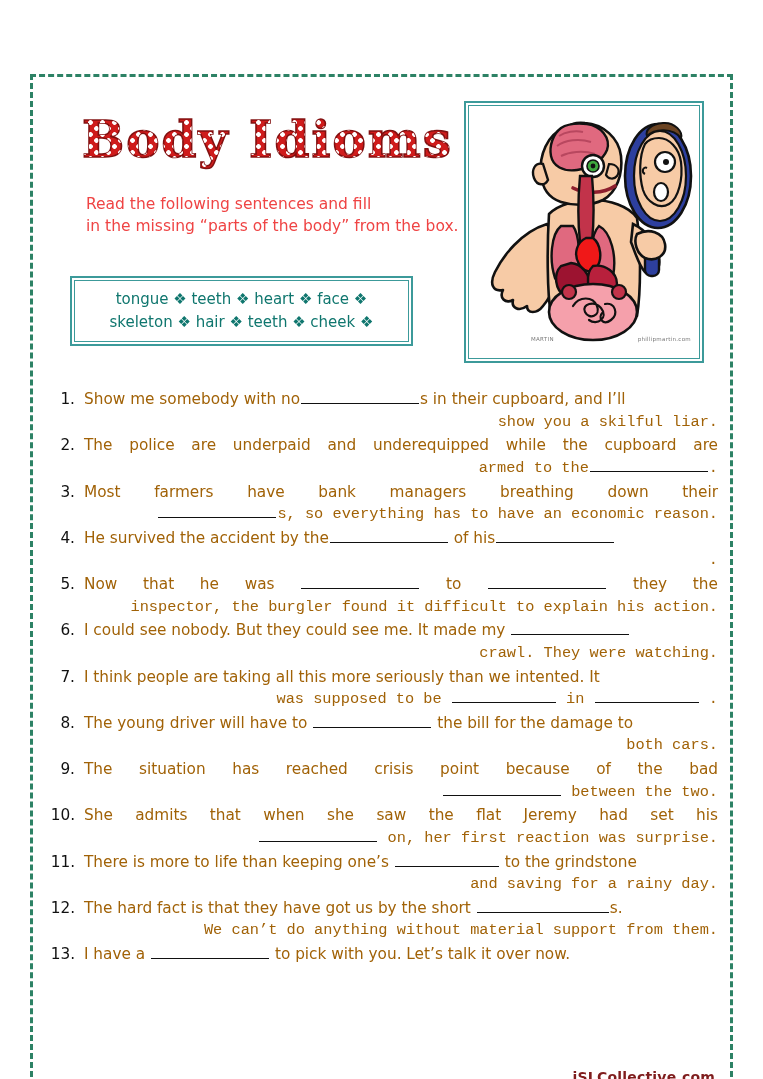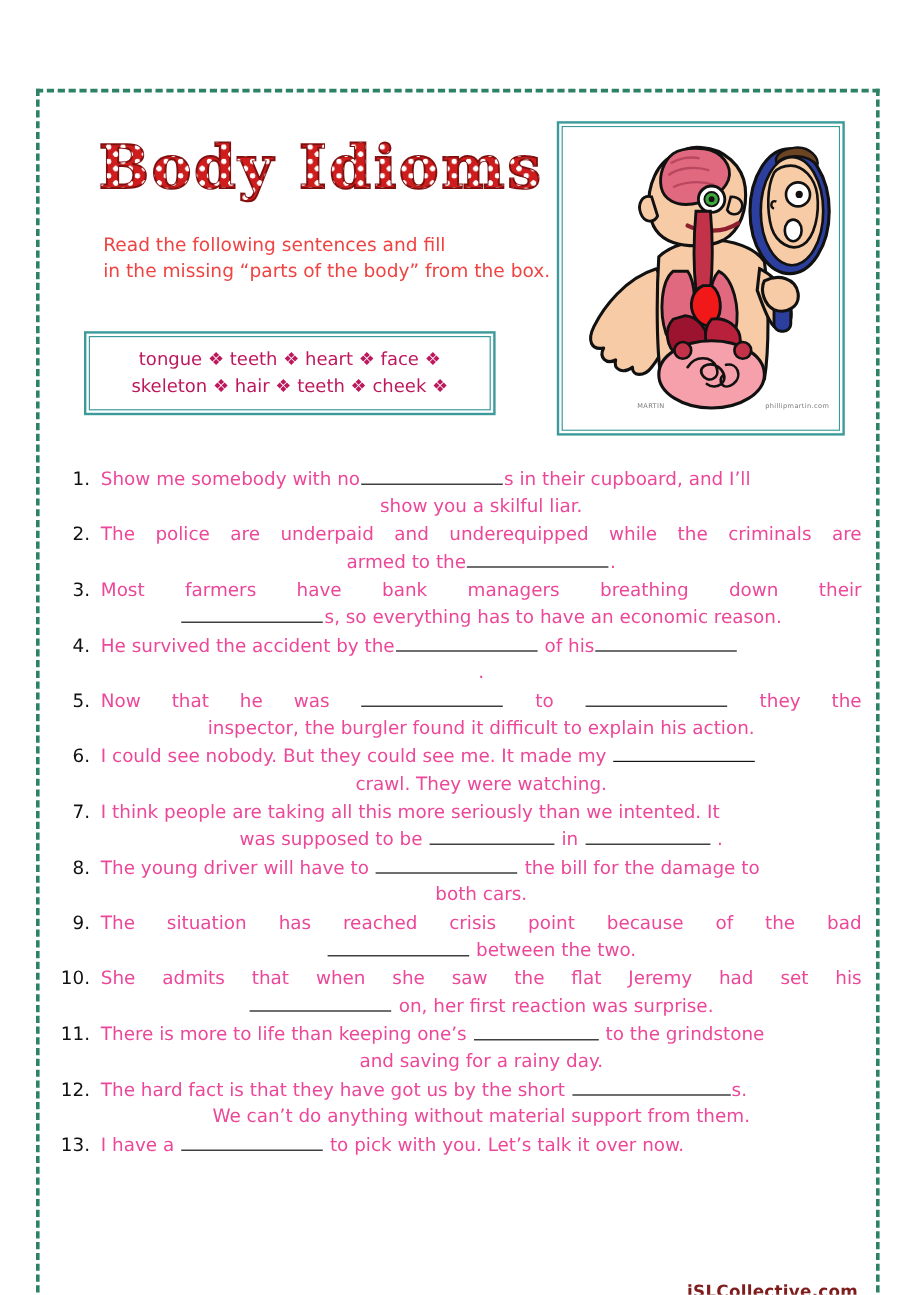--- a/index.html
+++ b/index.html
@@ -118,21 +118,21 @@
   #word-bank-inner {
     border: 1px solid #3c9a9a;
     padding: 7px 6px 8px 6px;
     background: #ffffff;
   }
   .word-line {
     text-align: center;
     font-family: "DejaVu Sans", sans-serif;
     font-size: 15px;
     line-height: 1.5;
-    color: #be185d;
+    color: #0f766e;
     white-space: nowrap;
   }
 
   
   #illustration-frame {
     position: absolute;
     left: 418px;
     top: 13px;
     width: 240px;
     height: 262px;
@@ -181,31 +181,32 @@
     font-family: "DejaVu Sans", sans-serif;
     font-size: 15.3px;
     line-height: 1.48;
     color: #111111;
   }
   .q-text {
     flex: 1 1 auto;
     font-family: "DejaVu Sans", sans-serif;
     font-size: 15.3px;
     line-height: 1.48;
-    color: #ec4899;
+    color: #a16207;
   }
   .q-text.justify { text-align: justify; }
   .q-text.justify > .line-j {
     text-align: justify;
     text-align-last: justify;
     display: block;
   }
   .q-text .line-n {
     display: block;
-    text-align: center;
+    text-align: right;
+    font-family: Liberation Mono, monospace;
   }
   .blank {
     display: inline-block;
     border-bottom: 1.3px solid #111111;
     vertical-align: baseline;
     height: 14px;
     margin: 0 1px;
   }
   .b-md  { width: 104px; }
   .b-lg  { width: 118px; }
@@ -329,21 +330,21 @@
         <div class="q-num">1.</div>
         <div class="q-text">
           <span>Show me somebody with no</span><span class="blank b-lg"></span><span>s in their cupboard, and I’ll</span>
           <span class="line-n">show you a skilful liar.</span>
         </div>
       </div>
 
       <div class="q-item">
         <div class="q-num">2.</div>
         <div class="q-text justify">
-          <span class="line-j">The police are underpaid and underequipped while the criminals are</span>
+          <span class="line-j">The police are underpaid and underequipped while the cupboard are</span>
           <span class="line-n"><span>armed to the</span><span class="blank b-lg"></span><span>.</span></span>
         </div>
       </div>
 
       <div class="q-item">
         <div class="q-num">3.</div>
         <div class="q-text justify">
           <span class="line-j">Most farmers have bank managers breathing down their</span>
           <span class="line-n"><span class="blank b-lg"></span><span>s, so everything has to have an economic reason.</span></span>
         </div>

